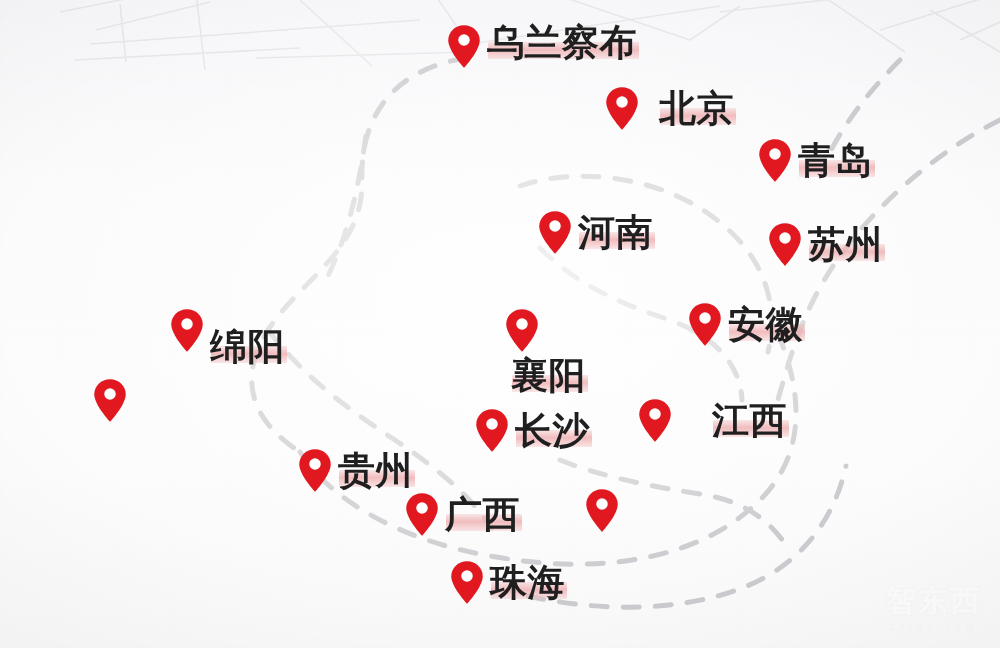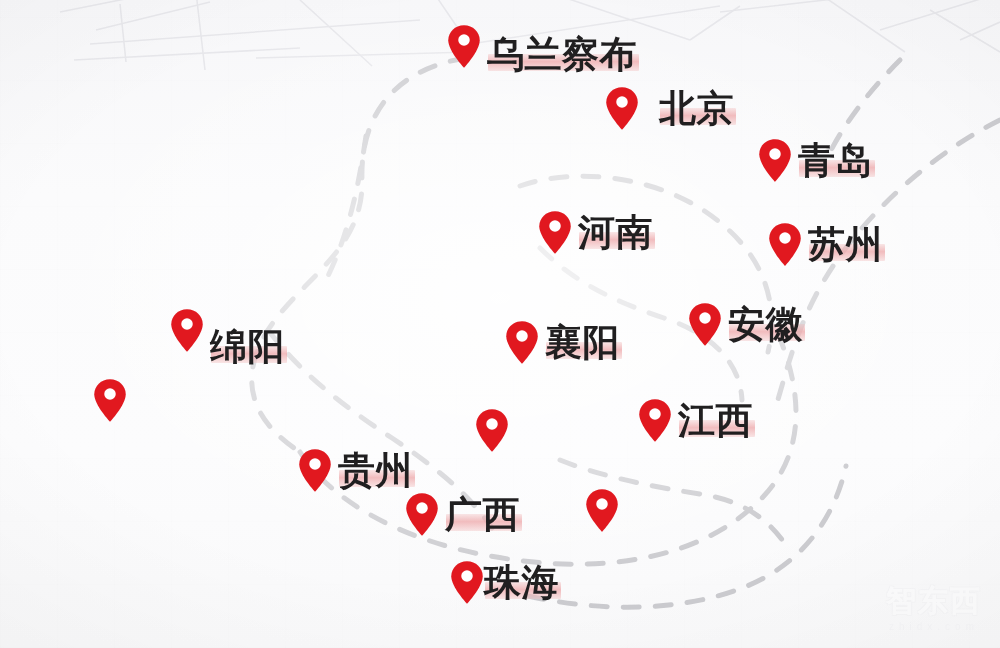--- a/index.html
+++ b/index.html
@@ -162,21 +162,21 @@
   </svg>
 
   <div class="vignette bg-layer"></div>
 
   <div id="markers">
       <div class="marker" style="left: 447px; top: 24px;">
         <svg class="pin" viewBox="0 0 24 32" width="34" height="45">
           <path d="M12 0.8 C5.6 0.8 0.8 5.6 0.8 11.6 C0.8 19.2 12 31.2 12 31.2 C12 31.2 23.2 19.2 23.2 11.6 C23.2 5.6 18.4 0.8 12 0.8 Z" fill="#e1181f"></path>
           <circle cx="12" cy="11.4" r="4.1" fill="#ffffff"></circle>
         </svg>
-        <span class="label-wrap" style="margin-left: 6px; margin-top: 12px;">
+        <span class="label-wrap" style="margin-left: 6px; margin-top: 0;">
           <span class="hl" style="height: 17px; bottom: 2px;"></span>
           <span class="label" style="font-size: 37px;">乌兰察布</span>
         </span>
       </div>
       <div class="marker" style="left: 605px; top: 86px;">
         <svg class="pin" viewBox="0 0 24 32" width="34" height="45">
           <path d="M12 0.8 C5.6 0.8 0.8 5.6 0.8 11.6 C0.8 19.2 12 31.2 12 31.2 C12 31.2 23.2 19.2 23.2 11.6 C23.2 5.6 18.4 0.8 12 0.8 Z" fill="#e1181f"></path>
           <circle cx="12" cy="11.4" r="4.1" fill="#ffffff"></circle>
         </svg>
         <span class="label-wrap" style="margin-left: 20px; margin-top: 4px;">
@@ -217,21 +217,21 @@
       <div class="marker" style="left: 170px; top: 308px;">
         <svg class="pin" viewBox="0 0 24 32" width="34" height="45">
           <path d="M12 0.8 C5.6 0.8 0.8 5.6 0.8 11.6 C0.8 19.2 12 31.2 12 31.2 C12 31.2 23.2 19.2 23.2 11.6 C23.2 5.6 18.4 0.8 12 0.8 Z" fill="#e1181f"></path>
           <circle cx="12" cy="11.4" r="4.1" fill="#ffffff"></circle>
         </svg>
         <span class="label-wrap" style="margin-left: 6px; margin-top: 20px;">
           <span class="hl" style="height: 17px; bottom: 2px;"></span>
           <span class="label" style="font-size: 37px;">绵阳</span>
         </span>
       </div>
-      <div class="marker" style="left: 505px; top: 320px;">
+      <div class="marker" style="left: 505px; top: 308px; flex-direction: column;">
         <svg class="pin" viewBox="0 0 24 32" width="34" height="45">
           <path d="M12 0.8 C5.6 0.8 0.8 5.6 0.8 11.6 C0.8 19.2 12 31.2 12 31.2 C12 31.2 23.2 19.2 23.2 11.6 C23.2 5.6 18.4 0.8 12 0.8 Z" fill="#e1181f"></path>
           <circle cx="12" cy="11.4" r="4.1" fill="#ffffff"></circle>
         </svg>
         <span class="label-wrap" style="margin-left: 6px; margin-top: 4px;">
           <span class="hl" style="height: 17px; bottom: 2px;"></span>
           <span class="label" style="font-size: 37px;">襄阳</span>
         </span>
       </div>
       <div class="marker" style="left: 688px; top: 302px;">
@@ -248,22 +248,26 @@
         <svg class="pin" viewBox="0 0 24 32" width="34" height="45">
           <path d="M12 0.8 C5.6 0.8 0.8 5.6 0.8 11.6 C0.8 19.2 12 31.2 12 31.2 C12 31.2 23.2 19.2 23.2 11.6 C23.2 5.6 18.4 0.8 12 0.8 Z" fill="#e1181f"></path>
           <circle cx="12" cy="11.4" r="4.1" fill="#ffffff"></circle>
         </svg>
       </div>
       <div class="marker" style="left: 475px; top: 408px;">
         <svg class="pin" viewBox="0 0 24 32" width="34" height="45">
           <path d="M12 0.8 C5.6 0.8 0.8 5.6 0.8 11.6 C0.8 19.2 12 31.2 12 31.2 C12 31.2 23.2 19.2 23.2 11.6 C23.2 5.6 18.4 0.8 12 0.8 Z" fill="#e1181f"></path>
           <circle cx="12" cy="11.4" r="4.1" fill="#ffffff"></circle>
         </svg>
-      </div>
-      <div class="marker" style="left: 638px; top: 398px;">
+        <span class="label-wrap" style="margin-left: 6px; margin-top: 4px;">
+          <span class="hl" style="height: 17px; bottom: 2px;"></span>
+          <span class="label" style="font-size: 37px;">长沙</span>
+        </span>
+      </div>
+      <div class="marker" style="left: 638px; top: 398px; gap: 34px;">
         <svg class="pin" viewBox="0 0 24 32" width="34" height="45">
           <path d="M12 0.8 C5.6 0.8 0.8 5.6 0.8 11.6 C0.8 19.2 12 31.2 12 31.2 C12 31.2 23.2 19.2 23.2 11.6 C23.2 5.6 18.4 0.8 12 0.8 Z" fill="#e1181f"></path>
           <circle cx="12" cy="11.4" r="4.1" fill="#ffffff"></circle>
         </svg>
         <span class="label-wrap" style="margin-left: 6px; margin-top: 4px;">
           <span class="hl" style="height: 17px; bottom: 2px;"></span>
           <span class="label" style="font-size: 37px;">江西</span>
         </span>
       </div>
       <div class="marker" style="left: 298px; top: 448px;">
@@ -290,21 +294,21 @@
         <svg class="pin" viewBox="0 0 24 32" width="34" height="45">
           <path d="M12 0.8 C5.6 0.8 0.8 5.6 0.8 11.6 C0.8 19.2 12 31.2 12 31.2 C12 31.2 23.2 19.2 23.2 11.6 C23.2 5.6 18.4 0.8 12 0.8 Z" fill="#e1181f"></path>
           <circle cx="12" cy="11.4" r="4.1" fill="#ffffff"></circle>
         </svg>
       </div>
       <div class="marker" style="left: 450px; top: 560px;">
         <svg class="pin" viewBox="0 0 24 32" width="34" height="45">
           <path d="M12 0.8 C5.6 0.8 0.8 5.6 0.8 11.6 C0.8 19.2 12 31.2 12 31.2 C12 31.2 23.2 19.2 23.2 11.6 C23.2 5.6 18.4 0.8 12 0.8 Z" fill="#e1181f"></path>
           <circle cx="12" cy="11.4" r="4.1" fill="#ffffff"></circle>
         </svg>
-        <span class="label-wrap" style="margin-top: 4px;">
+        <span class="label-wrap" style="margin-left: 6px; margin-top: 4px;">
           <span class="hl" style="height: 17px; bottom: 2px;"></span>
           <span class="label" style="font-size: 37px;">珠海</span>
         </span>
       </div>
     </div>
 
   <div class="watermark">
     <div class="wm-main">智东西</div>
     <div class="wm-sub">zhidx.com</div>
   </div>

